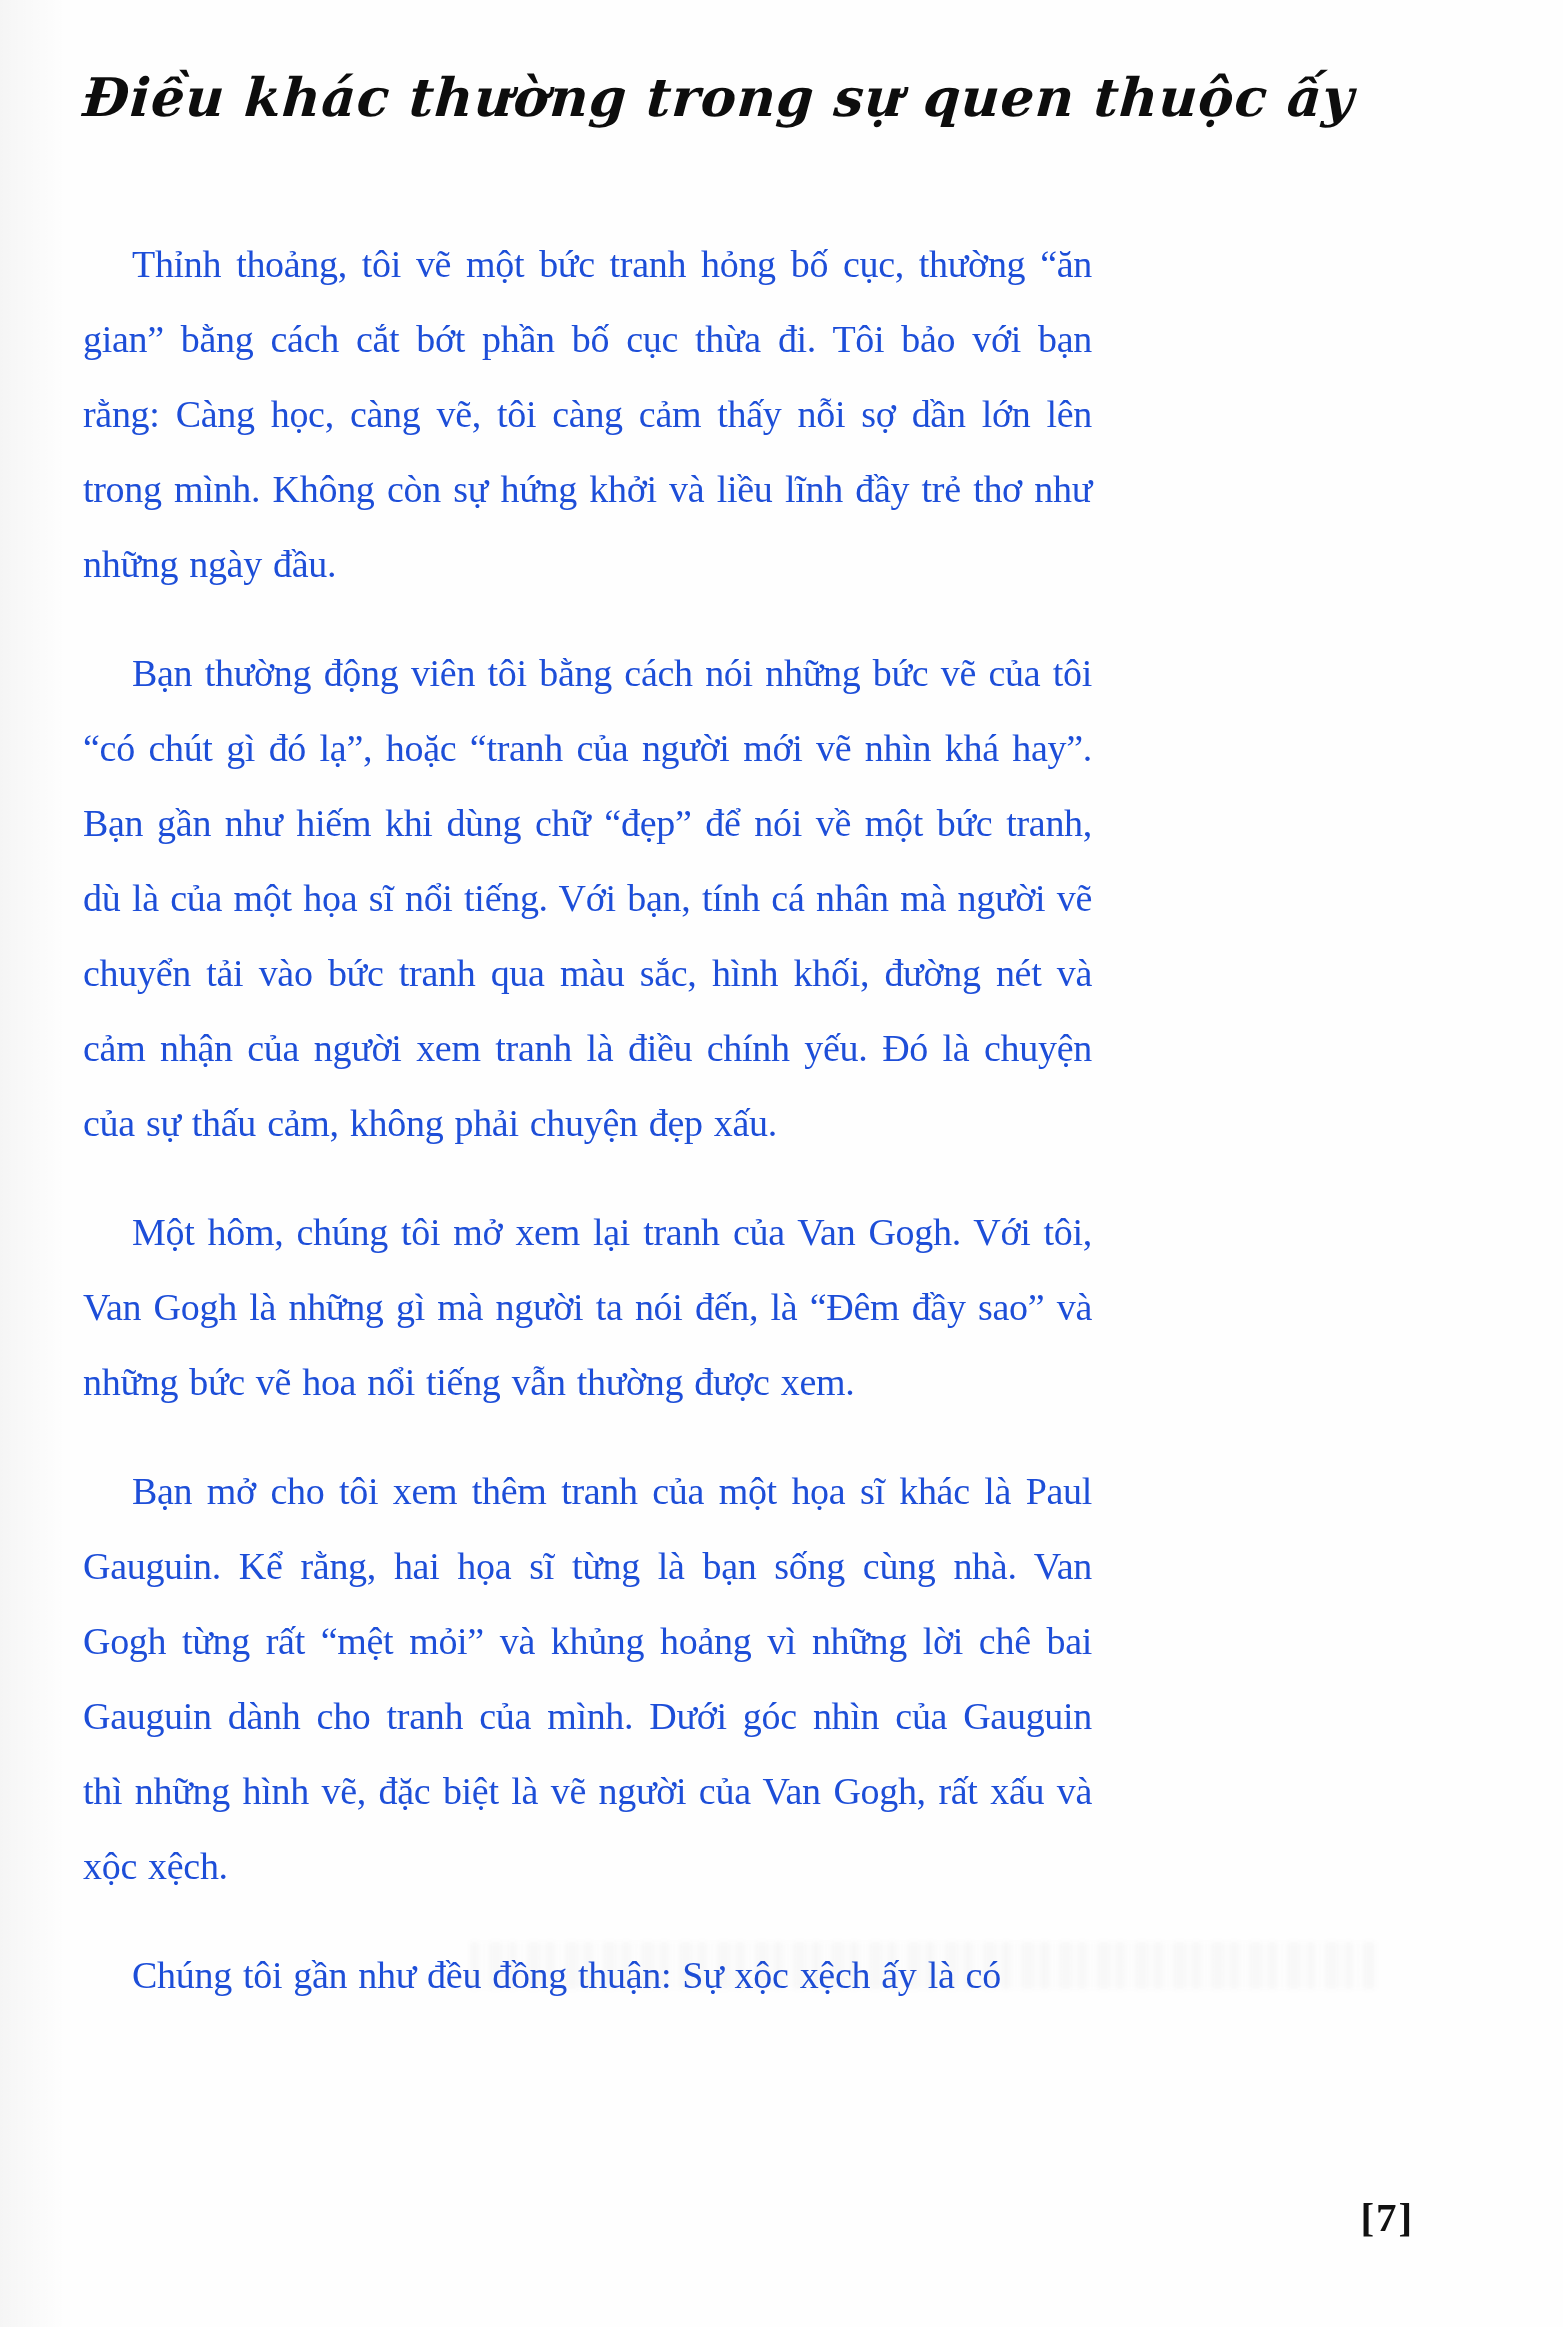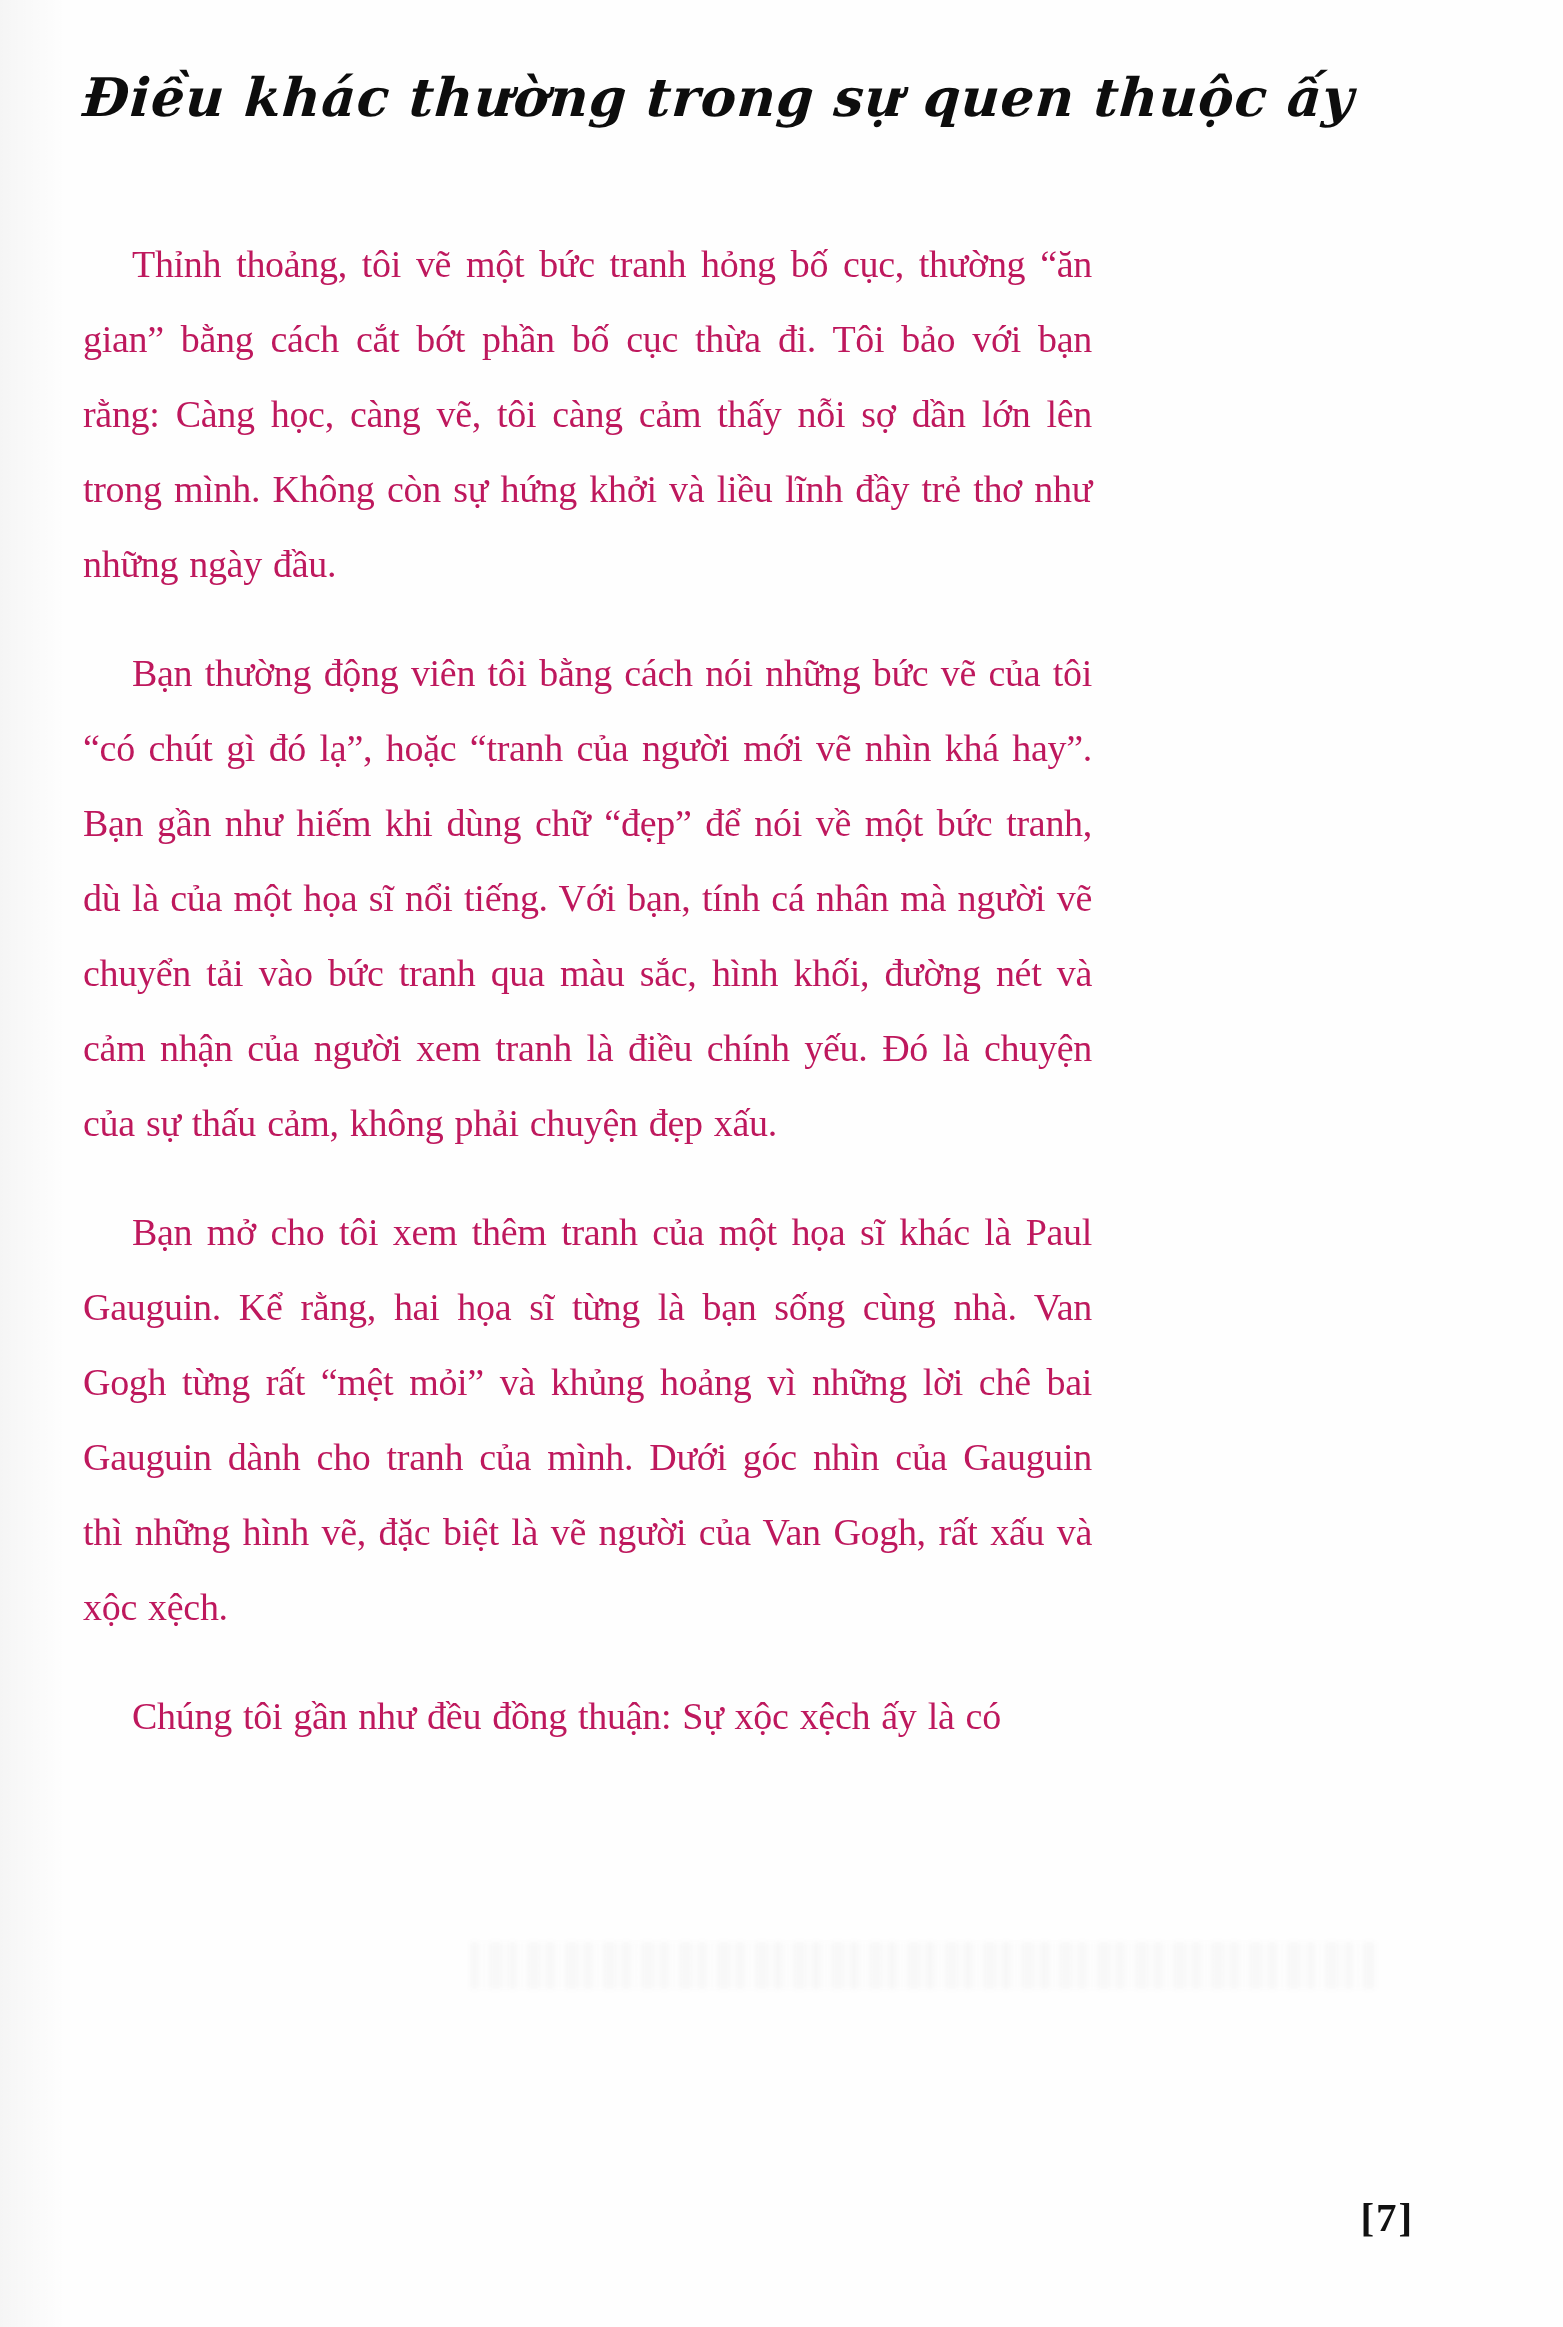--- a/index.html
+++ b/index.html
@@ -40,21 +40,21 @@
     white-space: nowrap;
   }
   .body-text p {
     font-size: 38px;
     line-height: 75px;
     text-align: justify;
     text-indent: 49px;
     margin: 0 0 34px 0;
     letter-spacing: -0.3px;
     word-spacing: 1.9px;
-    color: #be185d;
+    color: #1d4ed8;
   }
   .body-text p:last-child {
     margin-bottom: 0;
   }
   .page-number {
     position: absolute;
     right: 149px;
     bottom: 87px;
     font-size: 41px;
     font-weight: 600;
@@ -96,20 +96,21 @@
 
   <div class="edge-shade"></div>
 
   <div class="content">
 
     <h1 class="chapter-title">Điều khác thường trong sự quen thuộc ấy</h1>
 
     <div class="body-text">
       <p>Thỉnh thoảng, tôi vẽ một bức tranh hỏng bố cục, thường “ăn gian” bằng cách cắt bớt phần bố cục thừa đi. Tôi bảo với bạn rằng: Càng học, càng vẽ, tôi càng cảm thấy nỗi sợ dần lớn lên trong mình. Không còn sự hứng khởi và liều lĩnh đầy trẻ thơ như những ngày đầu.</p>
       <p>Bạn thường động viên tôi bằng cách nói những bức vẽ của tôi “có chút gì đó lạ”, hoặc “tranh của người mới vẽ nhìn khá hay”. Bạn gần như hiếm khi dùng chữ “đẹp” để nói về một bức tranh, dù là của một họa sĩ nổi tiếng. Với bạn, tính cá nhân mà người vẽ chuyển tải vào bức tranh qua màu sắc, hình khối, đường nét và cảm nhận của người xem tranh là điều chính yếu. Đó là chuyện của sự thấu cảm, không phải chuyện đẹp xấu.</p>
+      <p>Một hôm, chúng tôi mở xem lại tranh của Van Gogh. Với tôi, Van Gogh là những gì mà người ta nói đến, là “Đêm đầy sao” và những bức vẽ hoa nổi tiếng vẫn thường được xem.</p>
       <p>Bạn mở cho tôi xem thêm tranh của một họa sĩ khác là Paul Gauguin. Kể rằng, hai họa sĩ từng là bạn sống cùng nhà. Van Gogh từng rất “mệt mỏi” và khủng hoảng vì những lời chê bai Gauguin dành cho tranh của mình. Dưới góc nhìn của Gauguin thì những hình vẽ, đặc biệt là vẽ người của Van Gogh, rất xấu và xộc xệch.</p>
       <p>Chúng tôi gần như đều đồng thuận: Sự xộc xệch ấy là có</p>
     </div>
 
   </div>
 
   <div class="showthrough"></div>
 
   <div class="page-number">[7]</div>
 

